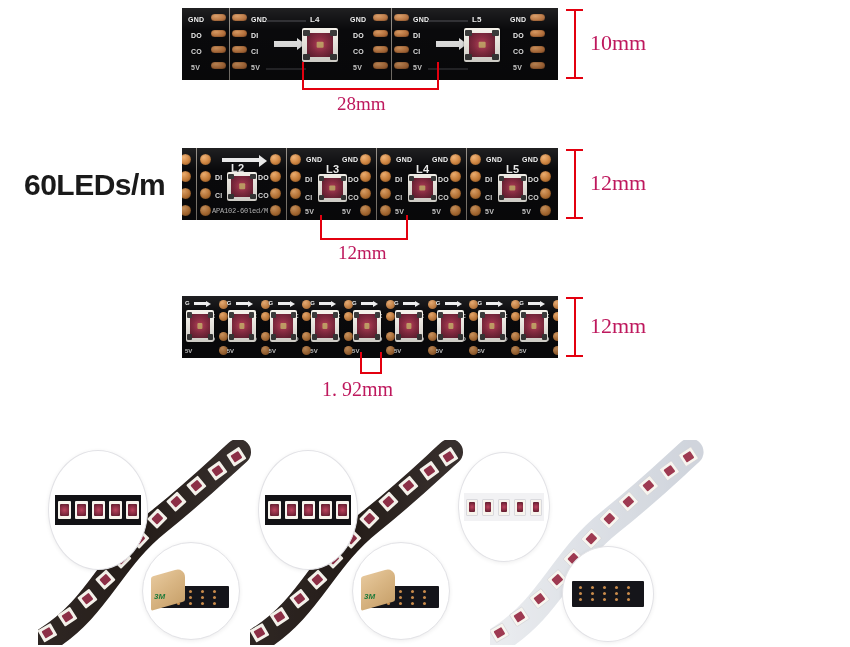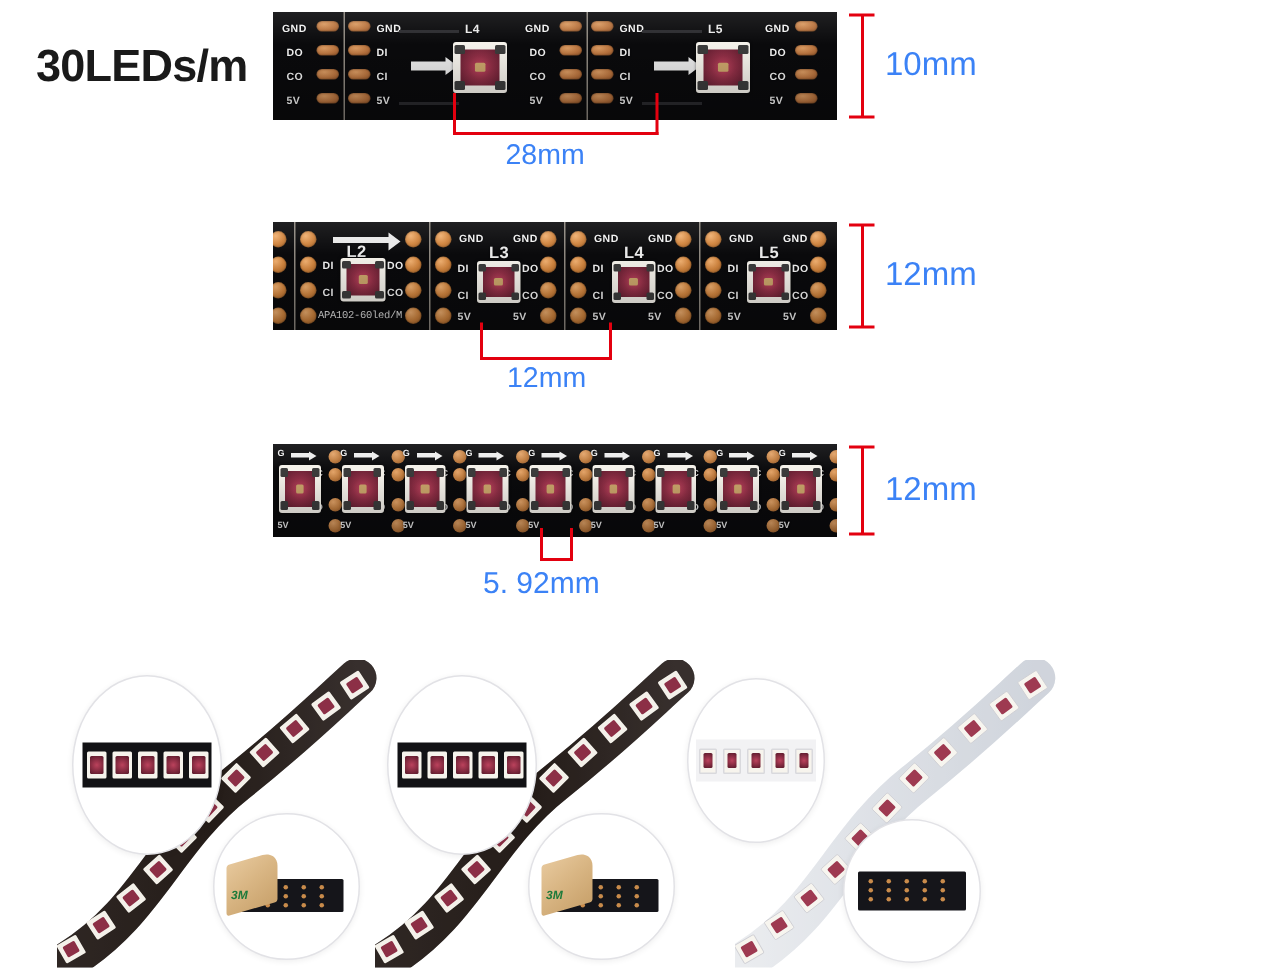--- a/index.html
+++ b/index.html
@@ -160,22 +160,22 @@
     border-top:3px solid transparent;
     border-bottom:3px solid transparent;
   }
 
   
   .dim{ position:absolute; }
   .dim-line-h{ position:absolute; height:2px; background:#e3000f; }
   .dim-line-v{ position:absolute; width:2px; background:#e3000f; }
   .dim-text{
     position:absolute;
-    color:#3b82f6;
-    font-family:Liberation Sans, sans-serif;
+    color:#be185d;
+    font-family:Liberation Serif, serif;
     white-space:nowrap;
     line-height:1;
   }
 
   
   .photos{ position:absolute; left:0; top:418px; width:850px; height:229px; }
   .photo-group{ position:absolute; top:0; height:229px; }
 
   .callout{
     position:absolute;
@@ -237,21 +237,20 @@
   }
 
   .curve-wrap{ position:absolute; }
   .curve-wrap svg{ display:block; }
 </style>
 </head>
 <body>
 
 <div class="page">
 
-  <div class="density-label l30">30LEDs/m</div>
 
   <div class="strip strip-a">
 
     <div class="pin-txt" style="left:6px;  top:8px;">GND</div>
     <div class="pin-txt" style="left:9px;  top:24px;">DO</div>
     <div class="pin-txt" style="left:9px;  top:40px;">CO</div>
     <div class="pin-txt" style="left:9px;  top:56px;">5V</div>
 
     <div class="pad-oval" style="left:29px; top:6px;"></div>
     <div class="pad-oval" style="left:29px; top:22px;"></div>
@@ -336,20 +335,21 @@
     <div class="dim-text" style="left:590px; top:32px; font-size:22px;">10mm</div>
   </div>
 
   <div class="dim">
     <div class="dim-line-v" style="left:302px; top:62px; height:28px;"></div>
     <div class="dim-line-v" style="left:437px; top:62px; height:28px;"></div>
     <div class="dim-line-h" style="left:302px; top:88px; width:137px;"></div>
     <div class="dim-text" style="left:337px; top:94px; font-size:19px;">28mm</div>
   </div>
 
+  <div class="density-label l60">60LEDs/m</div>
 
   <div class="strip strip-b">
 
     <div class="pad-round" style="left:-2px; top:6px;"></div>
     <div class="pad-round" style="left:-2px; top:23px;"></div>
     <div class="pad-round" style="left:-2px; top:40px;"></div>
     <div class="pad-round" style="left:-2px; top:57px;"></div>
 
     <div class="seg-div" style="left:14px;"></div>
 
@@ -641,21 +641,21 @@
     <div class="dim-line-v" style="left:574px; top:298px; height:58px;"></div>
     <div class="dim-line-h" style="left:566px; top:297px; width:17px;"></div>
     <div class="dim-line-h" style="left:566px; top:355px; width:17px;"></div>
     <div class="dim-text" style="left:590px; top:315px; font-size:22px;">12mm</div>
   </div>
 
   <div class="dim">
     <div class="dim-line-v" style="left:360px; top:352px; height:22px;"></div>
     <div class="dim-line-v" style="left:380px; top:352px; height:22px;"></div>
     <div class="dim-line-h" style="left:360px; top:372px; width:22px;"></div>
-    <div class="dim-text" style="left:322px; top:379px; font-size:20px;">5. 92mm</div>
+    <div class="dim-text" style="left:322px; top:379px; font-size:20px;">1. 92mm</div>
   </div>
 
   <div class="photos">
 
     <div class="photo-group" style="left:18px; width:260px;">
       <div class="curve-wrap" style="left:20px; top:22px;">
         <svg width="240" height="205" viewBox="0 0 240 205">
           <defs>
             <linearGradient id="g1s" x1="0" y1="0" x2="1" y2="0">
               <stop offset="0" stop-color="#1a1a1f"></stop>

